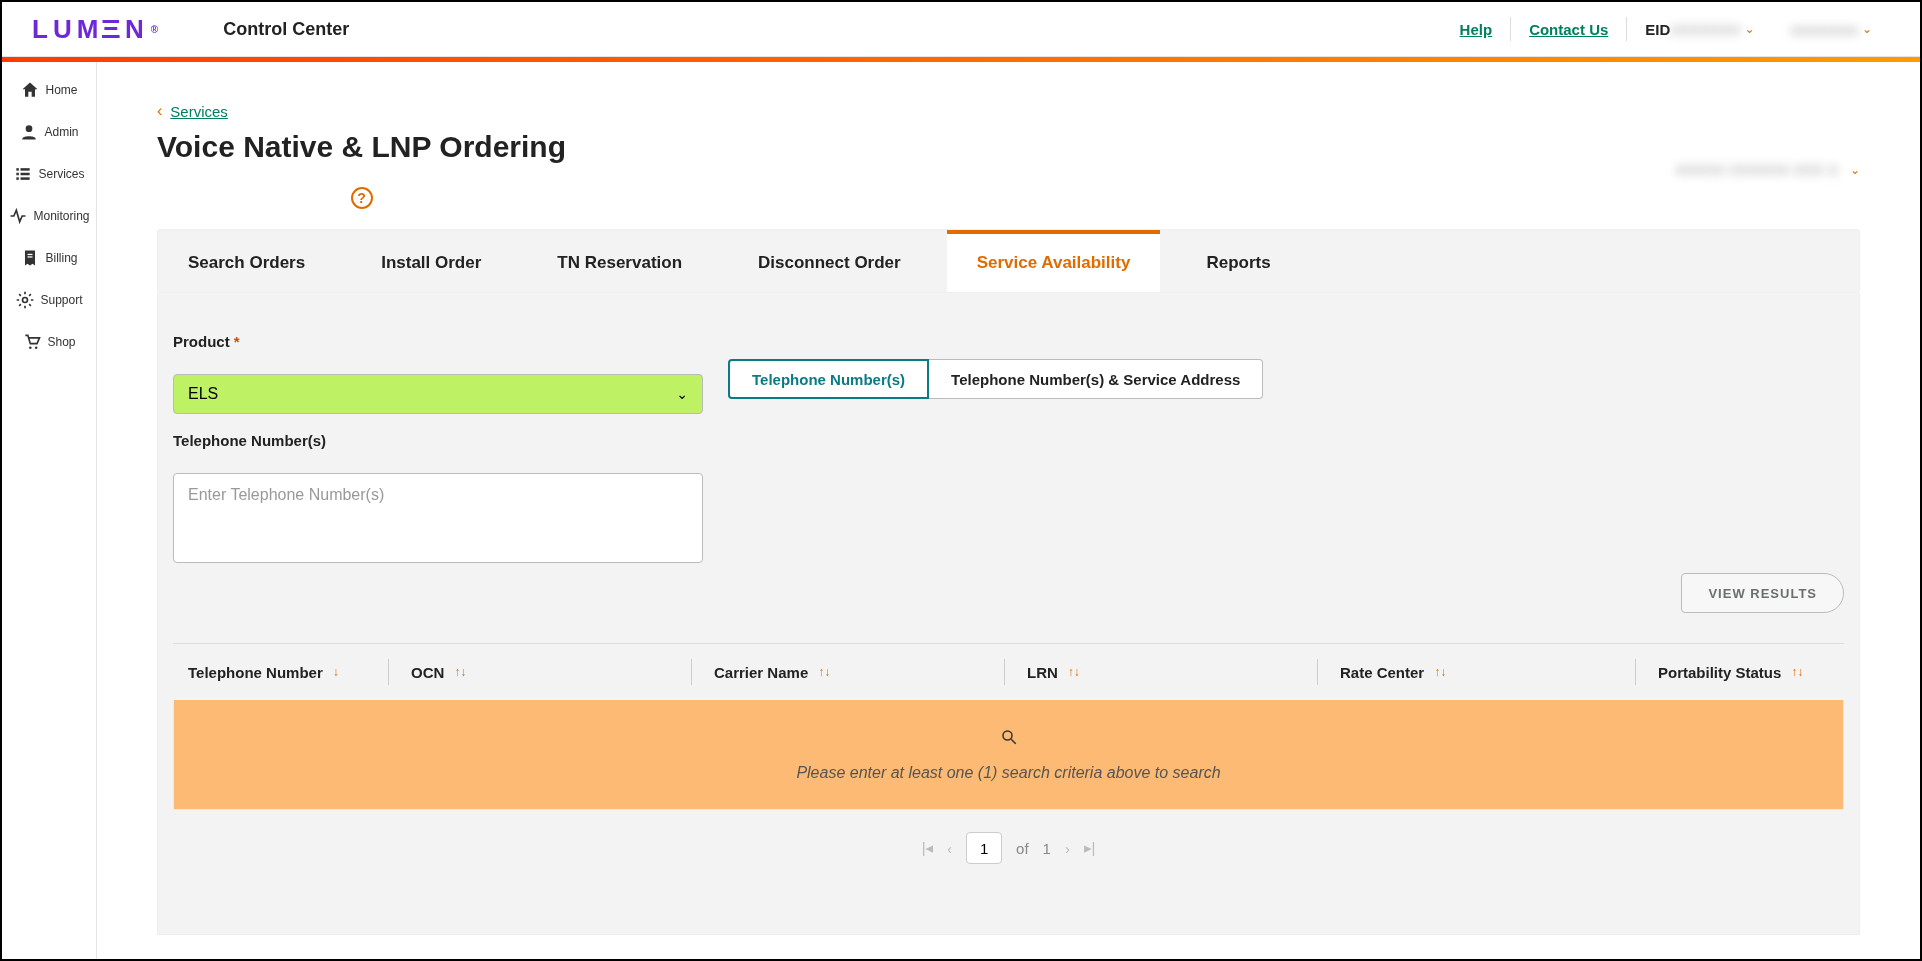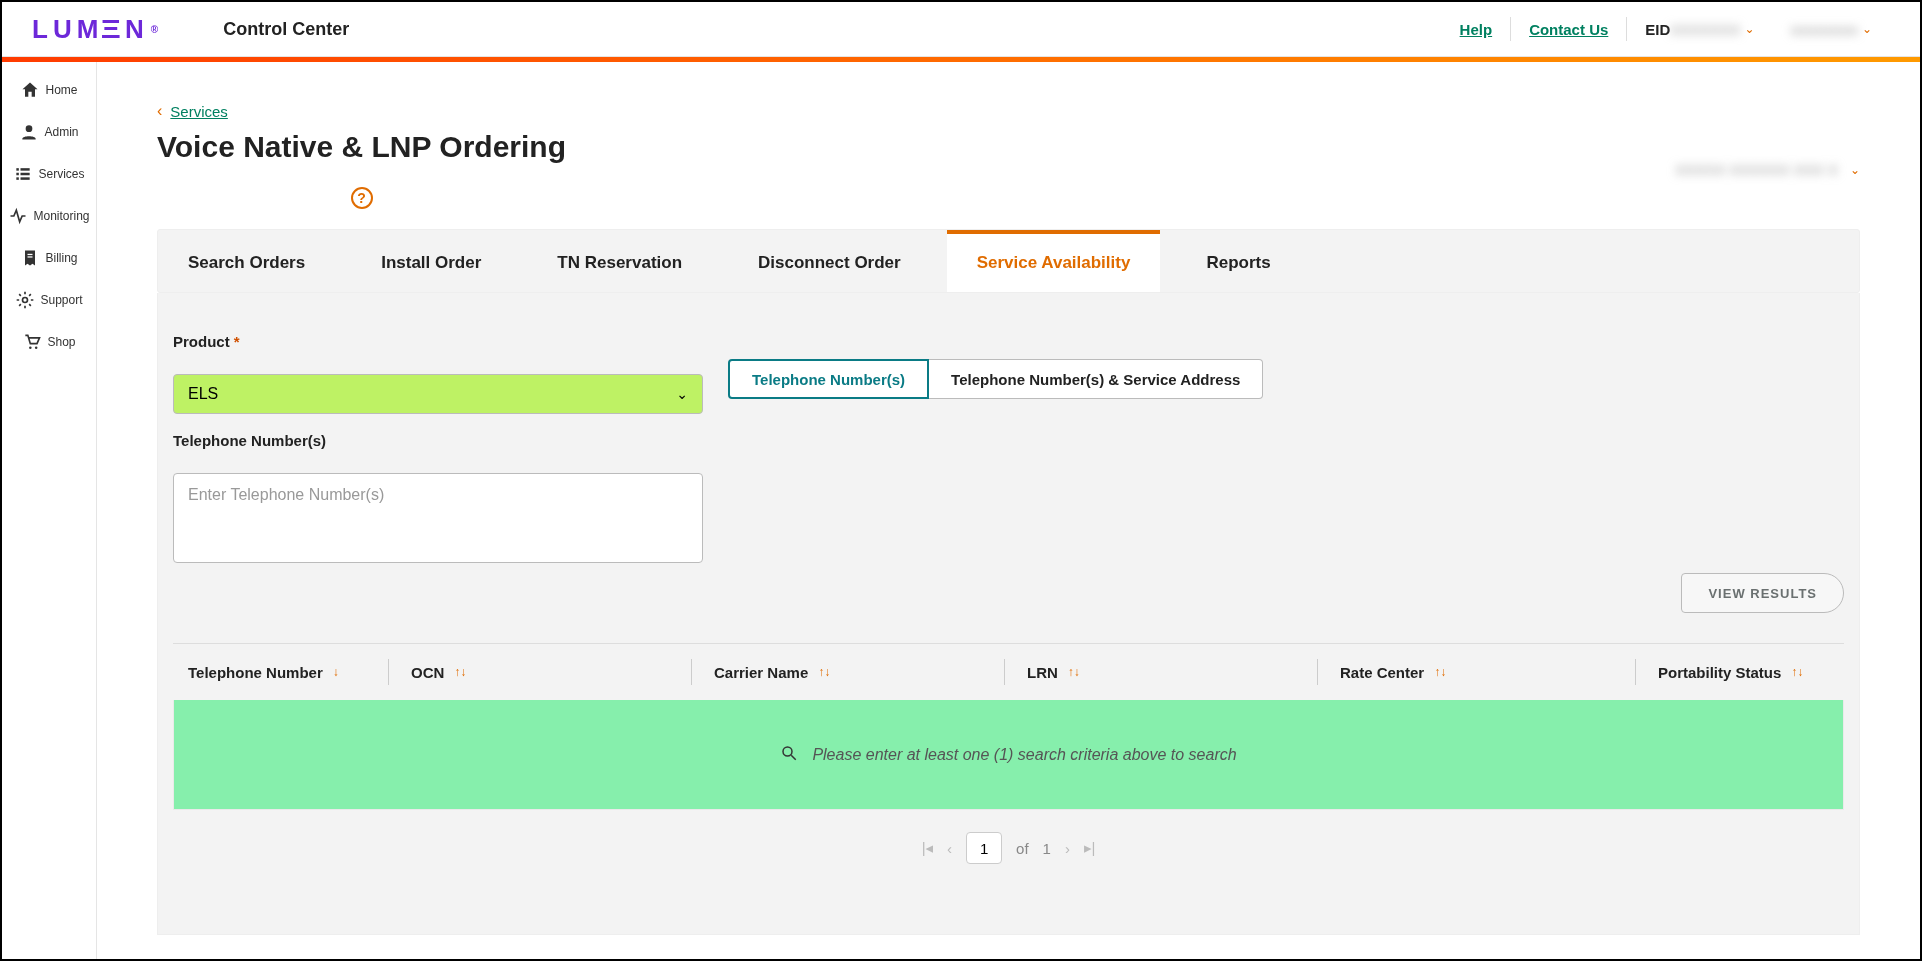--- a/index.html
+++ b/index.html
@@ -82,21 +82,21 @@
   }
 
   .divider { height:1px; background:#ddd; margin: 0 0 0 0;}
 
   .table-wrap { margin-top: 0; }
   .thead { display:flex; align-items:center; height:56px; padding: 0 15px; background:#f3f3f3; font-size:15px; font-weight:700; color:#222;}
   .th { display:flex; align-items:center; gap:10px; padding-right:10px; }
   .th .sort { color:#e06c00; font-size:12px; }
   .colsep { width:1px; height:26px; background:#ccc; margin: 0 22px 0 0; }
   .th1{ width: 200px; } .th2{ width:280px;} .th3{ width:290px;} .th4{width:290px;} .th5{ width:295px;} .th6{ flex:1;}
-  .tbody { background:#86efac; border:1px solid #eaeaea; border-top:none; height:110px; display:flex; align-items:center; justify-content:center; gap:14px; color:#555; font-style:italic; font-size:16px;}
+  .tbody { background:#fdba74; border:1px solid #eaeaea; border-top:none; height:110px; display:flex; align-items:center; justify-content:center; gap:14px; color:#555; font-style:italic; font-size:16px;flex-direction:column;}
   .tbody .mag { font-style:normal; }
 
   .pager { display:flex; align-items:center; justify-content:center; gap:14px; padding: 22px 0 40px 0; color:#888; font-size:15px;}
   .pager .pbtn { color:#bbb; cursor:default; }
   .pager input { width:36px; height:32px; text-align:center; border:1px solid #ccc; border-radius:4px; font-size:15px;}
 </style>
 </head>
 <body>
 
 <div class="header">

